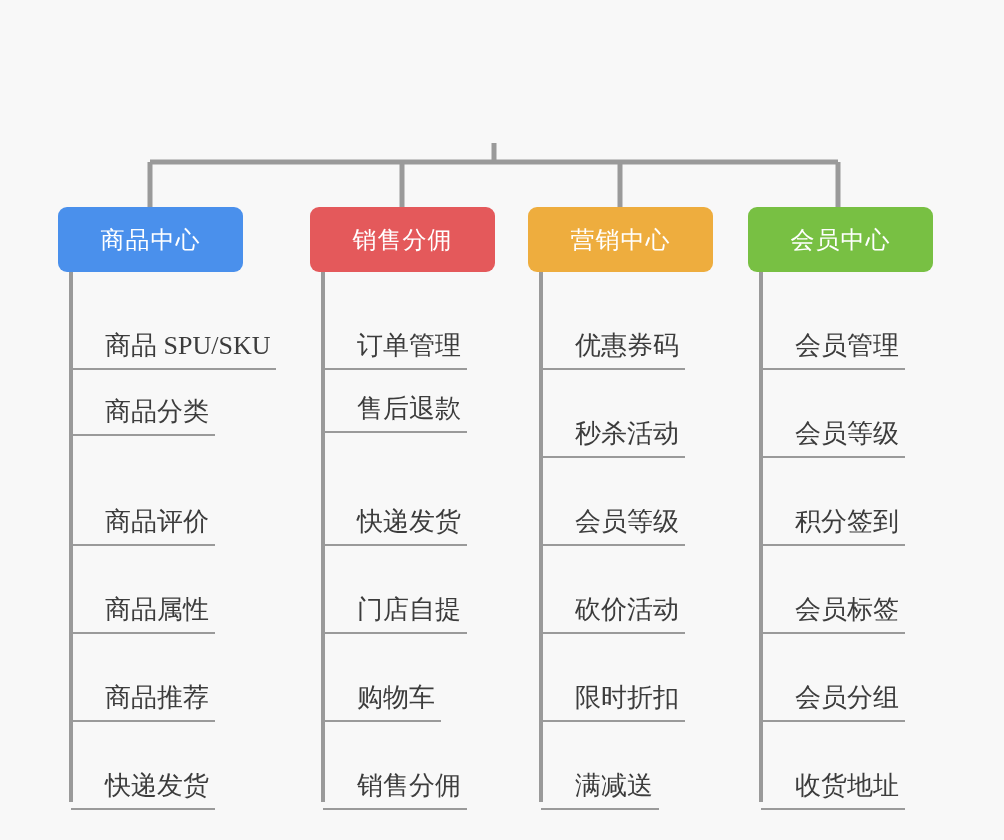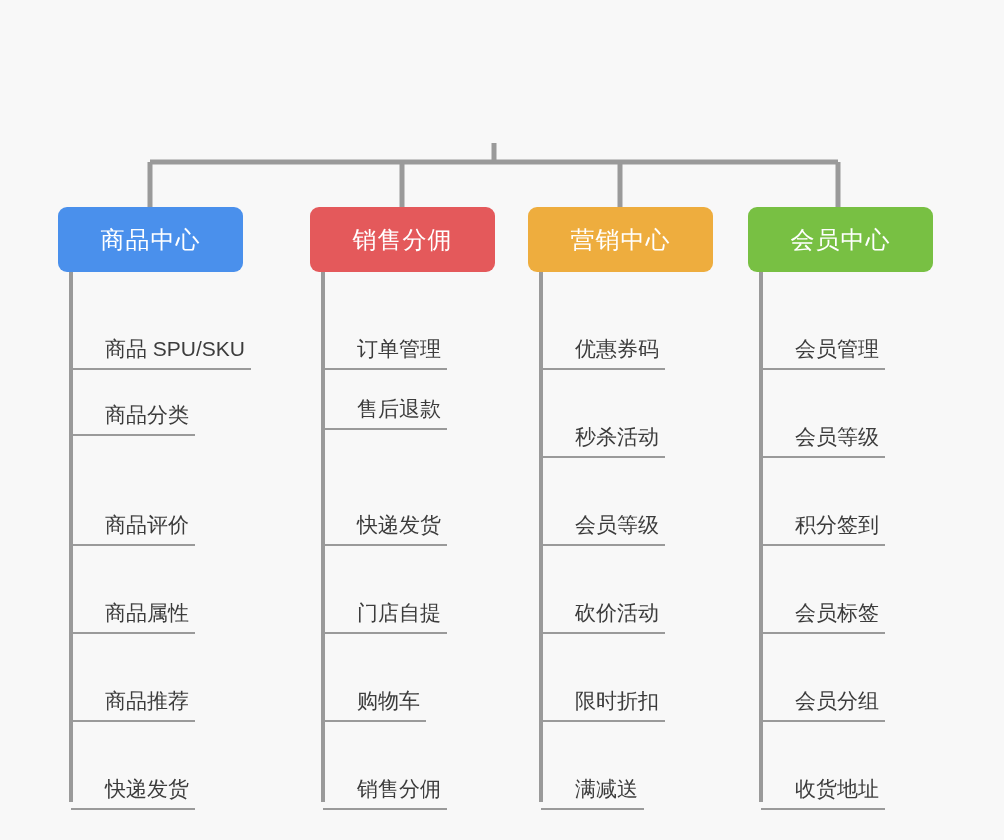--- a/index.html
+++ b/index.html
@@ -86,26 +86,27 @@
     top: 282px;
   }
   .leaf-item {
     position: absolute;
     height: 88px;
     display: flex;
     align-items: flex-end;
     white-space: nowrap;
   }
   .leaf-label {
-    font-size: 21px;
+    font-size: 26px;
     color: #3c3c3c;
     line-height: 1;
     padding: 0 6px 9px 34px;
     border-bottom: 2px solid #9a9a9a;
     white-space: nowrap;
+    font-family: Liberation Serif, serif;
   }
 </style>
 </head>
 <body>
 
 <div id="canvas">
 
   <svg id="connectors" viewBox="0 0 1004 840" width="1004" height="840">
 
     <line x1="494" y1="143" x2="494" y2="162" stroke="#9a9a9a" stroke-width="5"></line>

